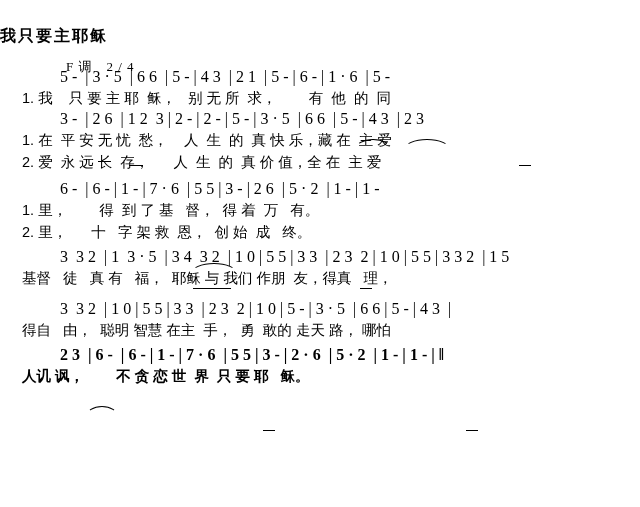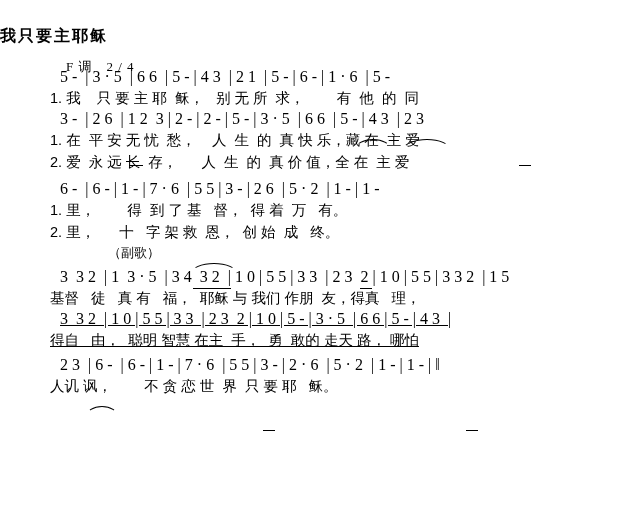--- a/index.html
+++ b/index.html
@@ -49,35 +49,35 @@
     letter-spacing: 0px;
     white-space: pre;
     padding-left: 60px;
     line-height: 20px;
     position: relative;
   }
   .lyric-row {
     font-family: "Liberation Sans", sans-serif;
     font-size: 14.5px;
     white-space: pre;
-    padding-left: 50px;
+    padding-left: 22px;
     line-height: 22px;
   }
   .sub-label {
     padding-left: 108px;
     font-size: 13px;
     font-family: "Liberation Sans", sans-serif;
     line-height: 20px;
   }
   .blk1 { margin-top: 20px; }
   .blk2 { }
   .blk3 { margin-top: 6px; }
   .blk4 { margin-top: 4px; }
-  .blk5 { margin-top: 0; text-decoration: underline; }
-  .blk6 { margin-top: 4px; }
+  .blk5 { margin-top: 10px; }
+  .blk6 { margin-top: 4px; font-weight: bold; }
 
   
   .slur {
     position: absolute;
     border: 1.1px solid #000;
     border-bottom: none;
     border-left-color: transparent;
     border-right-color: transparent;
     border-radius: 50% 50% 0 0 / 100% 100% 0 0;
     height: 9px;
@@ -119,21 +119,20 @@
 
   <div class="system blk3">
     <div class="notes-row">6 -  | 6 - | 1 - | 7 · 6  | 5 5 | 3 - | 2 6  | 5 · 2  | 1 - | 1 -</div>
     <div class="lyric-row"><span>1.</span> <span>里，        得  到 了 基   督，  得 着  万   有。</span></div>
     <div class="lyric-row"><span>2.</span> <span>里，      十   字 架 救  恩，  创 始  成   终。</span></div>
     <div class="slur" style="left:86px; top:227px; width:30px;"></div>
     <div class="beam" style="left:263px; top:251px; width:12px;"></div>
     <div class="beam" style="left:466px; top:251px; width:12px;"></div>
   </div>
 
-  <div class="sub-label">（副歌）</div>
 
   <div class="system blk4">
     <div class="notes-row">3  3 2  | 1  3 · 5  | 3 4  3 2  | 1 0 | 5 5 | 3 3  | 2 3  2 | 1 0 | 5 5 | 3 3 2  | 1 5</div>
     <div class="lyric-row"><span></span><span>基督   徒   真 有   福，  耶稣 与 我们 作朋  友，得真   理，</span></div>
 
   </div>
 
   <div class="system blk5">
     <div class="notes-row">3  3 2  | 1 0 | 5 5 | 3 3  | 2 3  2 | 1 0 | 5 - | 3 · 5  | 6 6 | 5 - | 4 3  |</div>
     <div class="lyric-row"><span></span><span>得自   由，  聪明 智慧 在主  手，  勇  敢的 走天 路， 哪怕</span></div>

